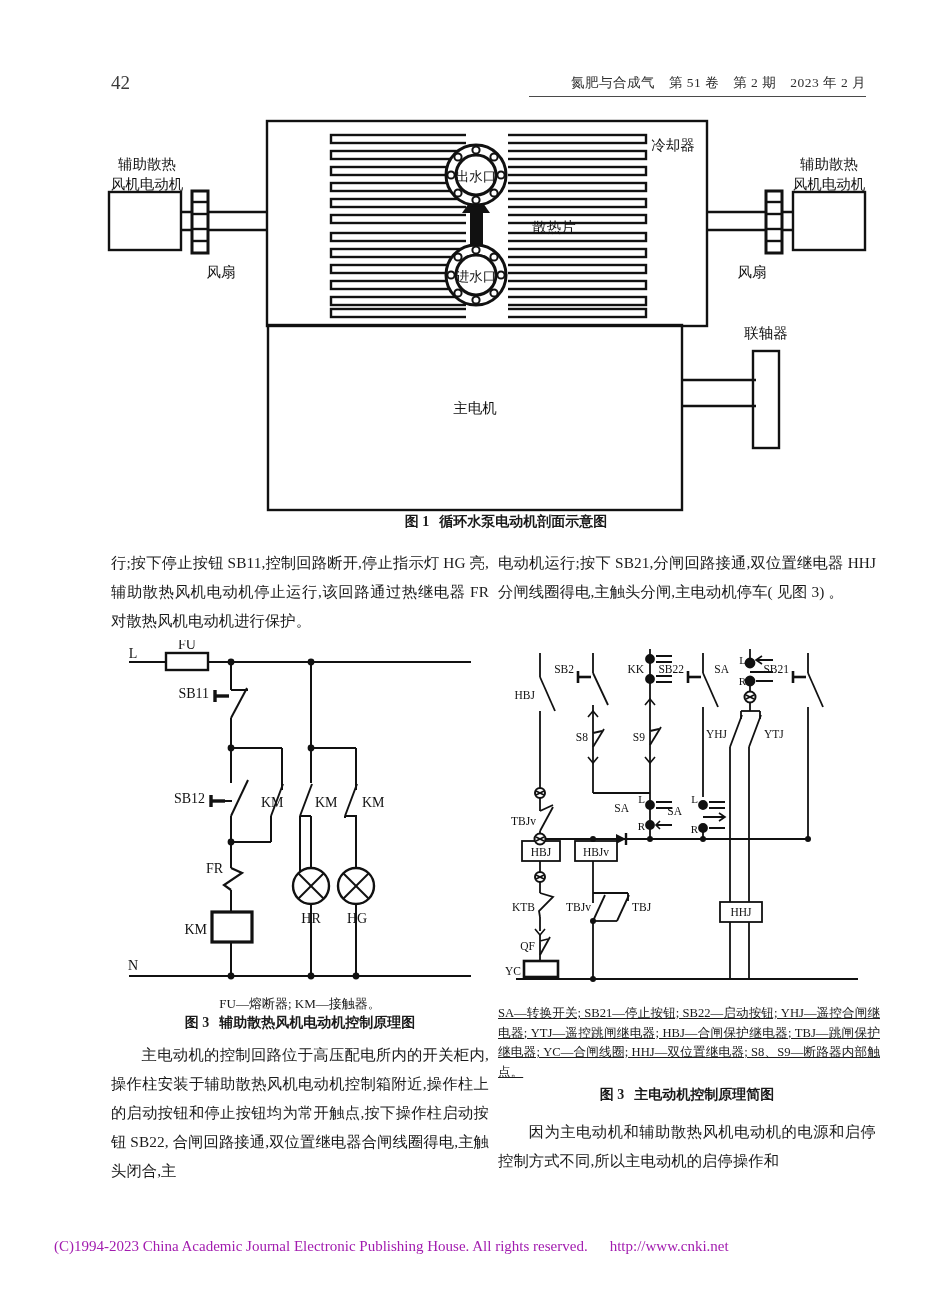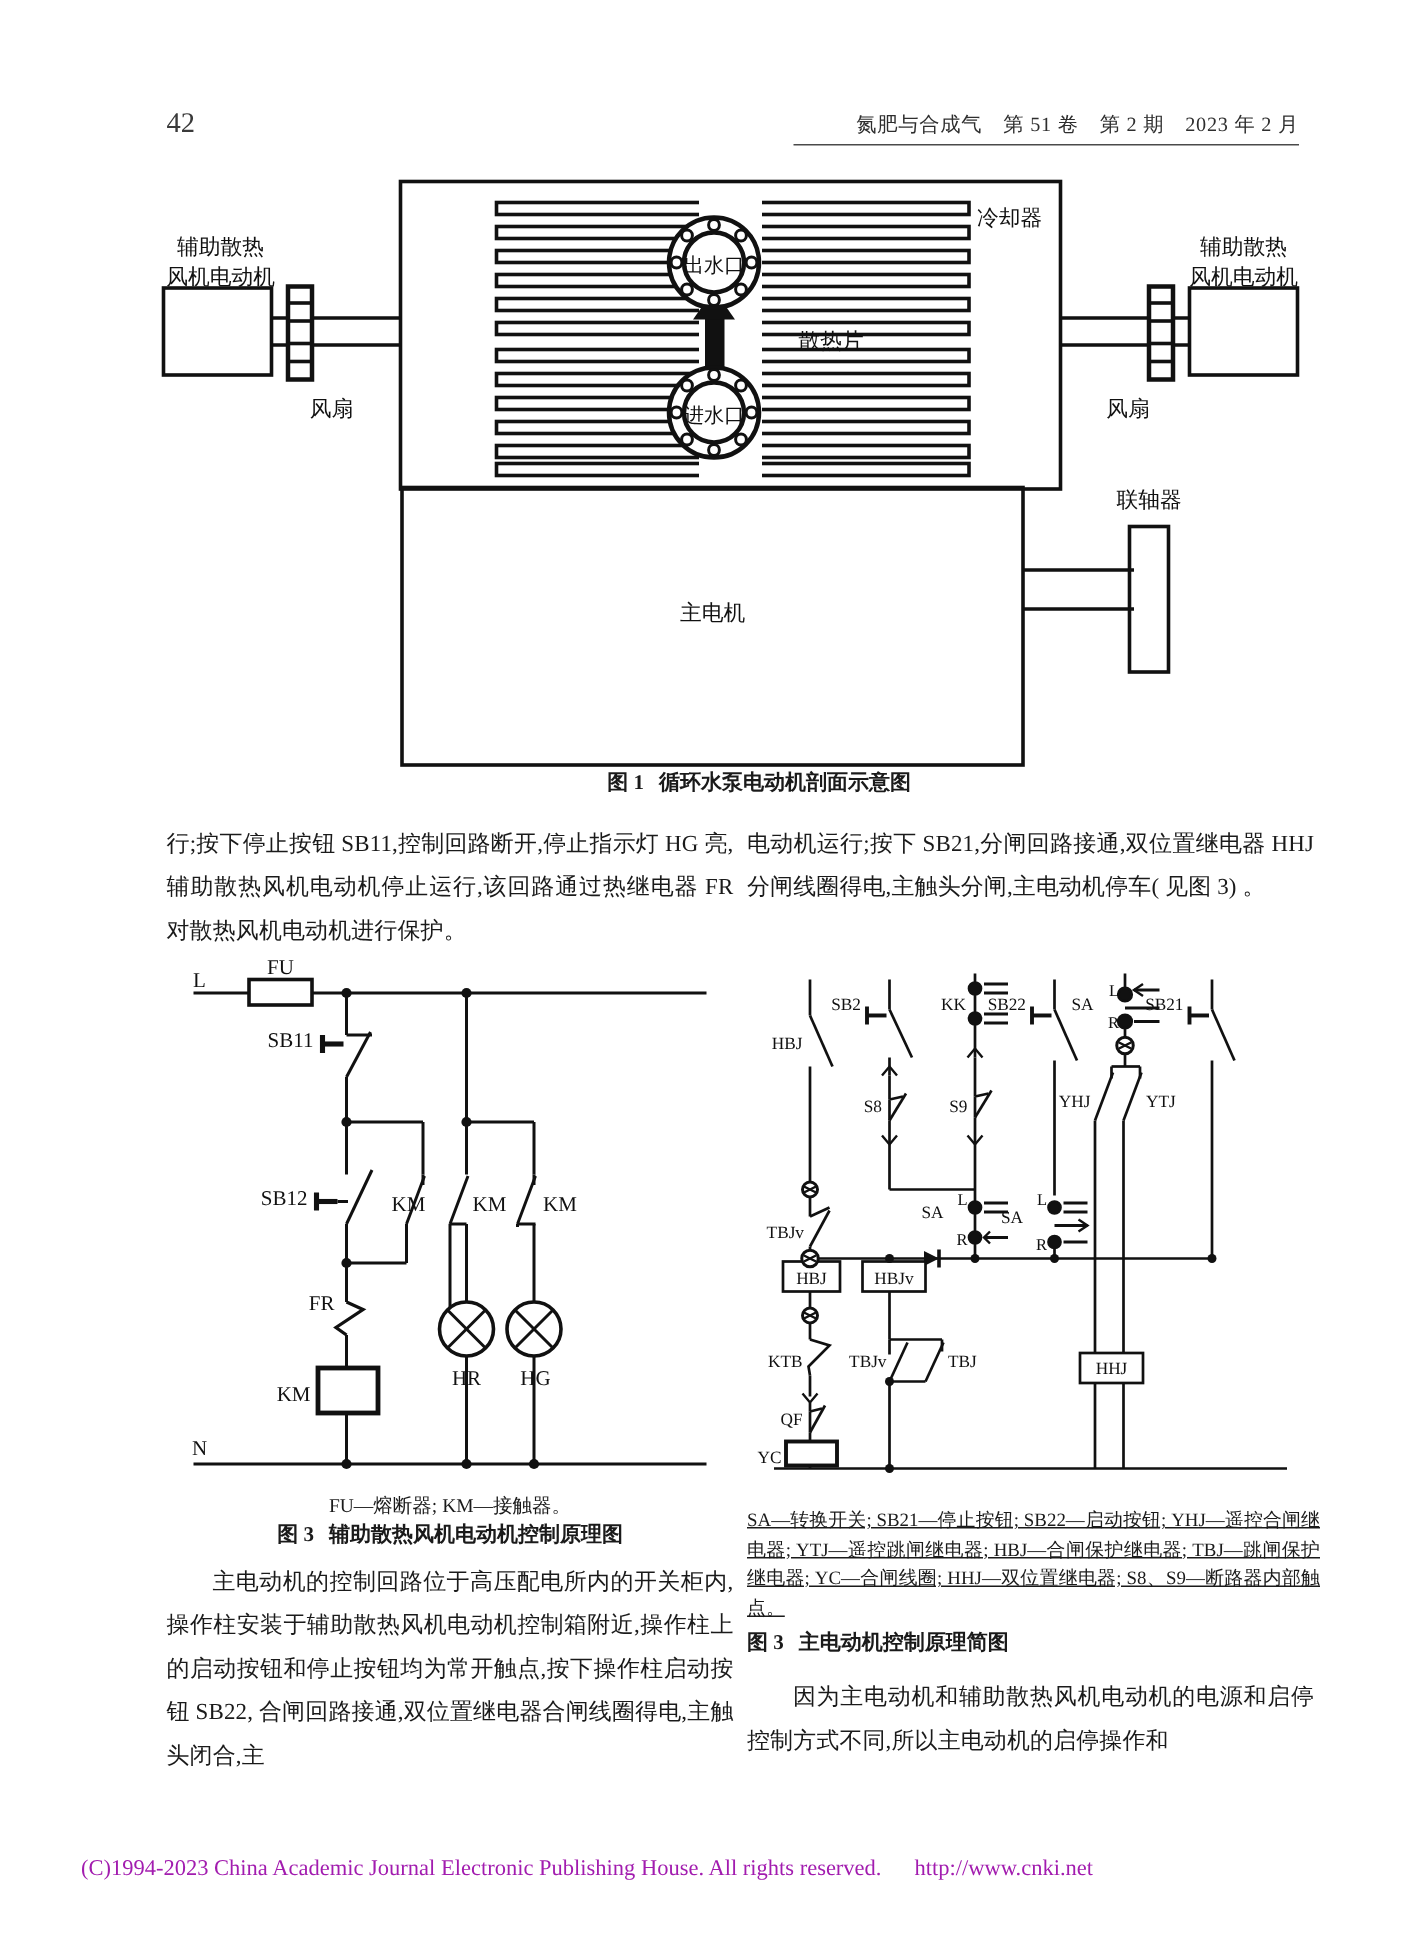--- a/index.html
+++ b/index.html
@@ -74,21 +74,21 @@
   
   .fig3-wrap { position:absolute; left:482px; top:645px; width:378px; height:355px; }
   .fig3-leg {
     position:absolute; left:482px; top:1004px; width:382px;
     font-size:12.6px; line-height:19.5px; text-align:justify;
     font-family:"Liberation Serif",serif;
     text-decoration:underline;
   }
   .fig3-cap {
     position:absolute; left:482px; top:1086px; width:378px;
-    font-size:14px; font-weight:bold;
+    text-align:center; font-size:14px; font-weight:bold;
     font-family:"Liberation Serif",serif;
   }
   .fig3-cap .n { margin-right:10px; }
 
   
   .footer {
     position:absolute; left:38px; top:1238px; width:880px;
     font-size:15px; color:#a21caf;
     font-family:"Liberation Serif",serif;
     white-space:nowrap;

